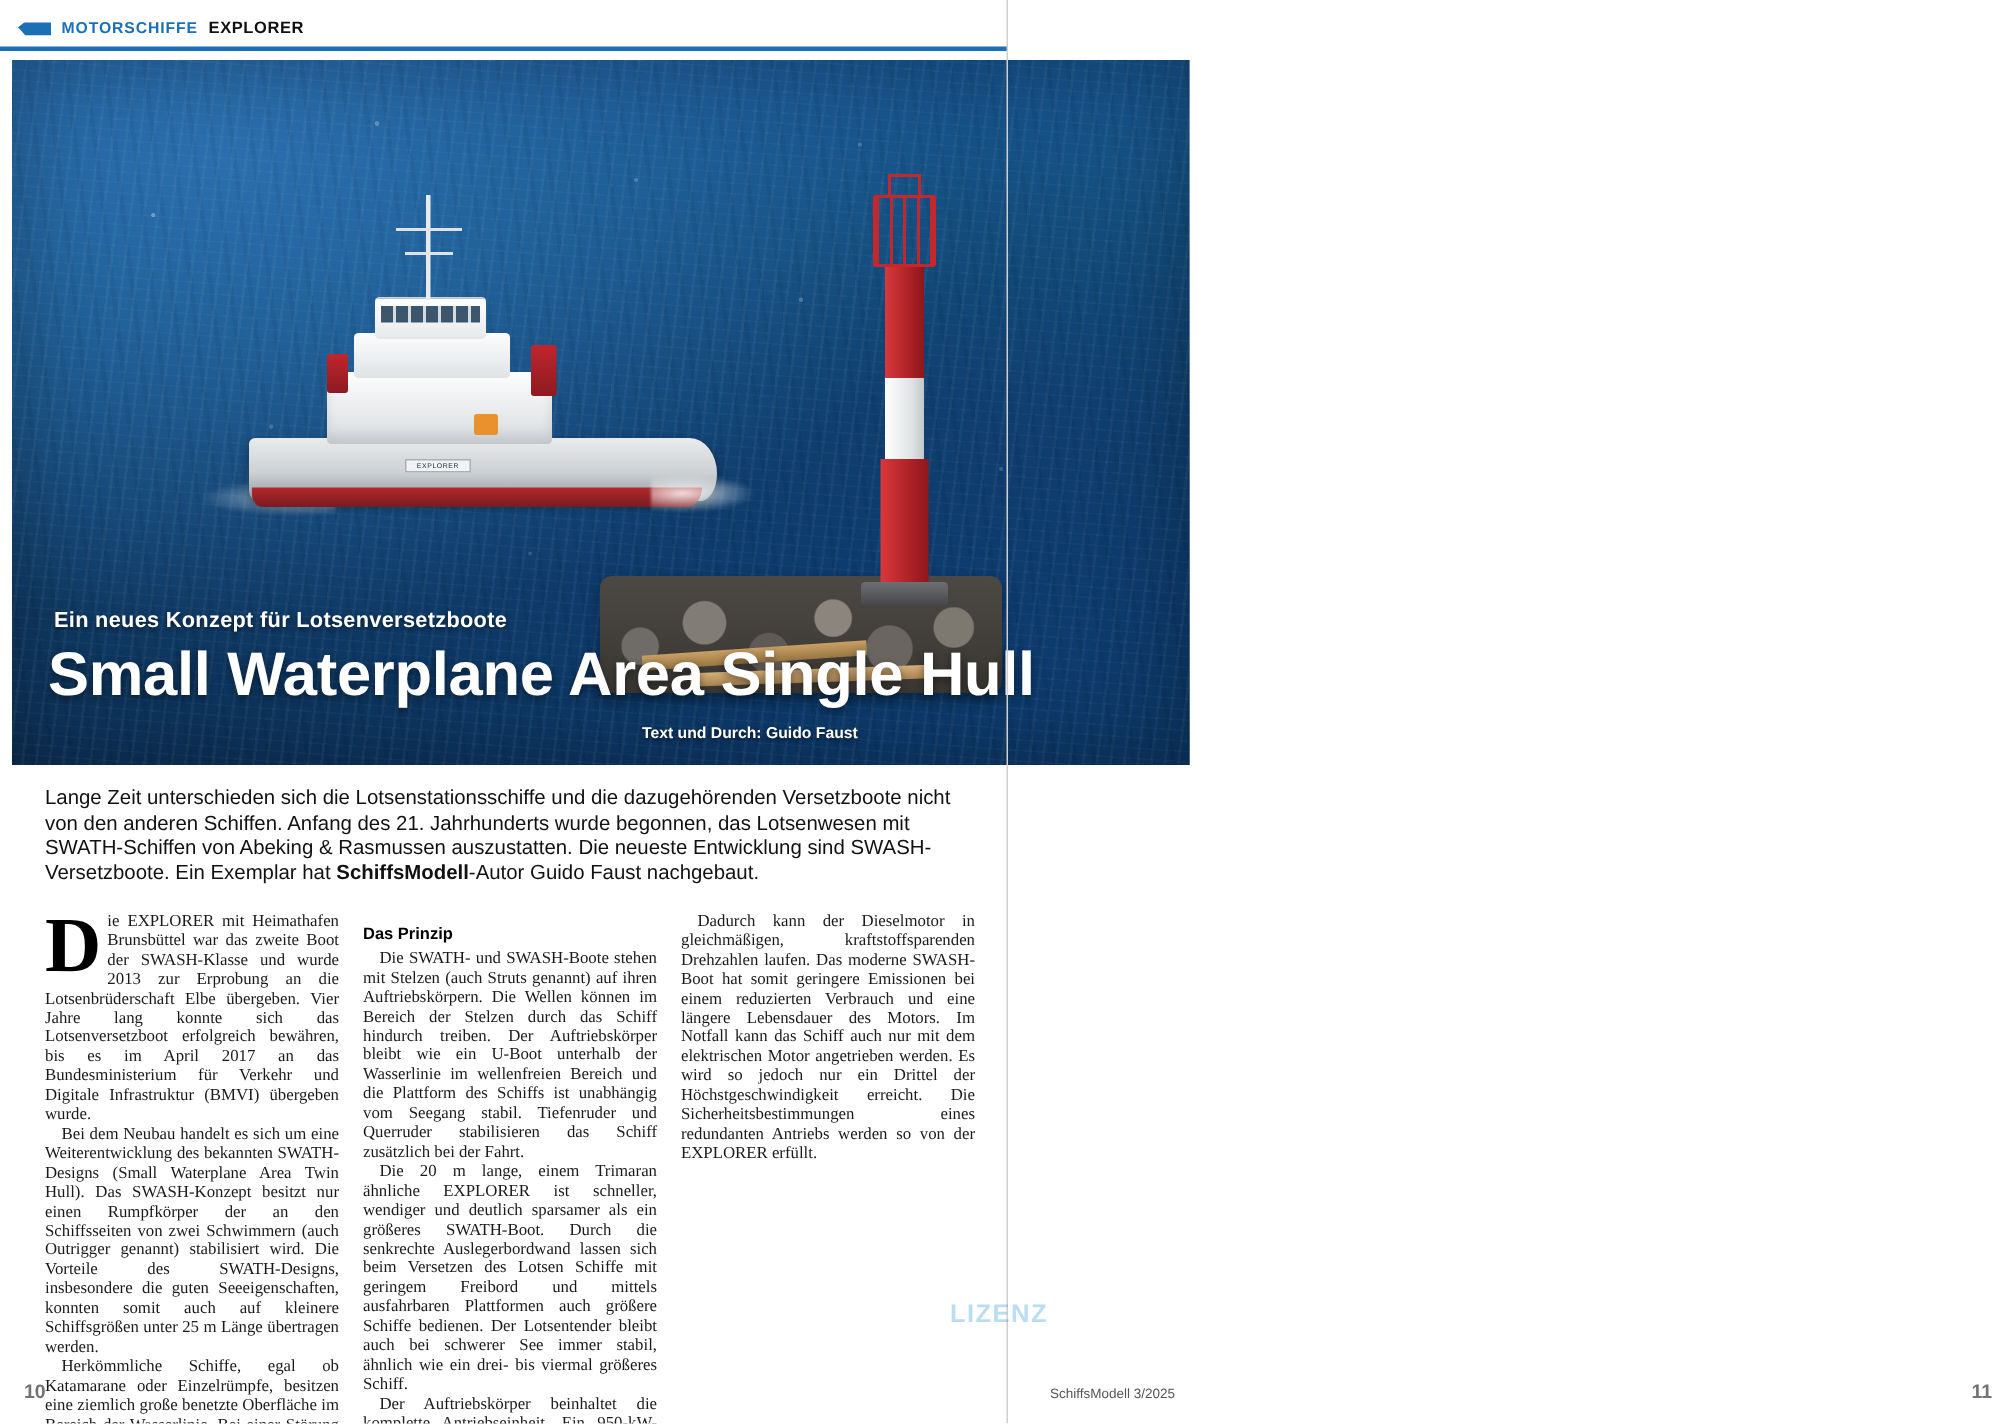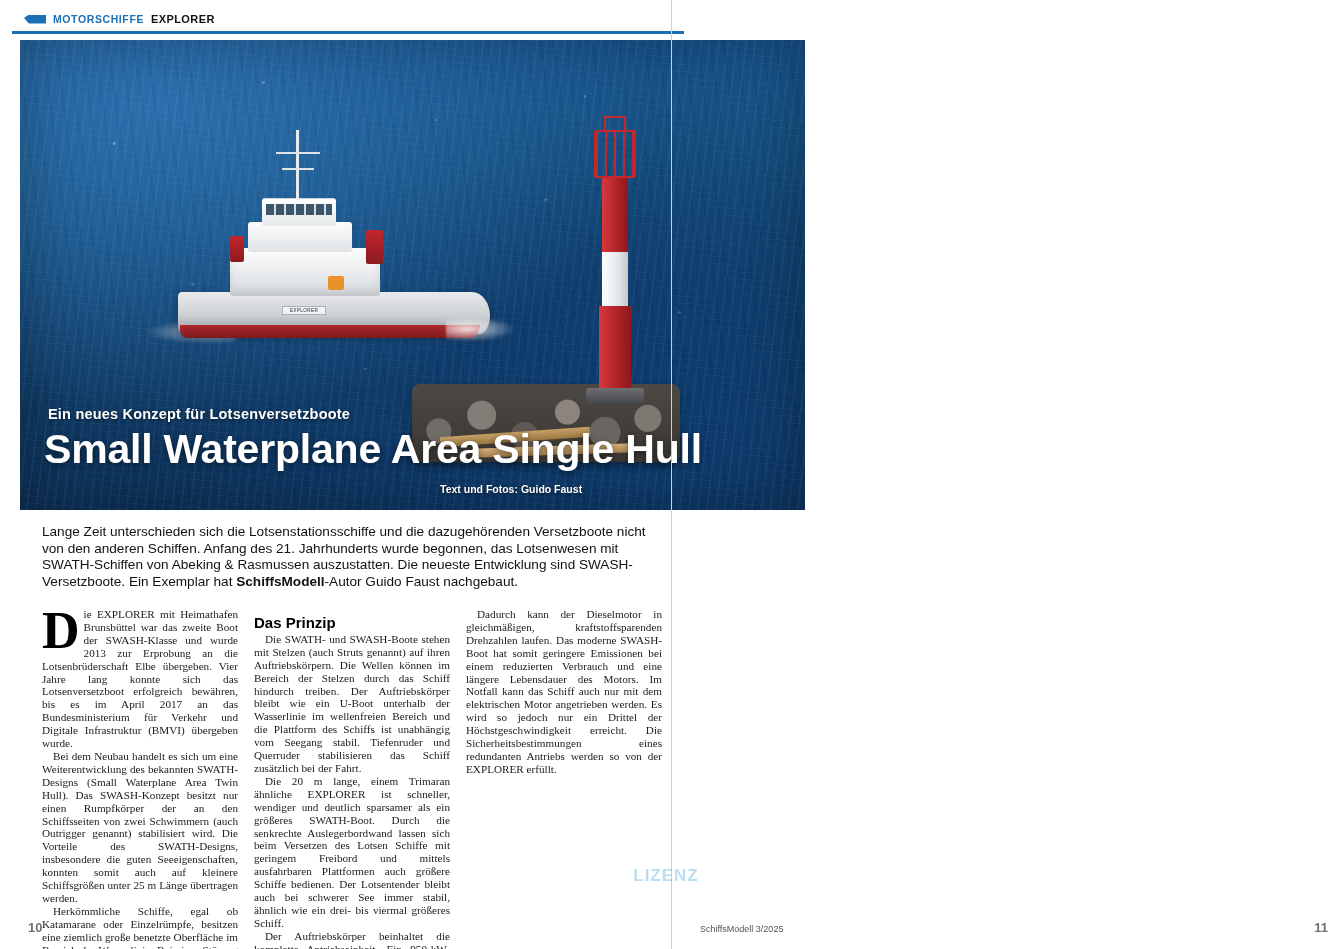--- a/index.html
+++ b/index.html
@@ -8,21 +8,21 @@
     width: 1344px; height: 949px;
     background: #ffffff;
     font-family: "Liberation Serif", serif;
     overflow: hidden;
     position: relative;
   }
 
   
   .spread { position: absolute; inset: 0; display: flex; }
   .page { position: relative; height: 949px; }
-  .page-left { width: 672px; margin-left: 12px; }
+  .page-left { width: 672px; }
   .page-right { width: 672px; }
   .gutter-line {
     position: absolute; left: 671px; top: 0; width: 1px; height: 949px;
     background: #cfcfcf;
   }
 
   
   .runhead {
     position: absolute; left: 12px; top: 10px; height: 18px;
     display: flex; align-items: center; gap: 7px;
@@ -236,21 +236,21 @@
   .col {
     position: absolute;
     font-size: 11.2px; line-height: 12.9px;
     color: #1a1a1a; text-align: justify;
     font-family: "Liberation Serif", serif;
   }
   .col p { margin: 0 0 0 0; text-indent: 11px; }
   .col p.noind { text-indent: 0; }
   .col h3 {
     font-family: "Liberation Sans", sans-serif;
-    font-size: 15px; font-weight: 700; margin: 9px 0 3px 0; color: #000;
+    font-size: 11px; font-weight: 700; margin: 9px 0 3px 0; color: #000;
   }
   .col-l1 { left: 30px;  top: 608px; width: 196px; }
   .col-l2 { left: 242px; top: 608px; width: 196px; }
   .col-l3 { left: 454px; top: 608px; width: 196px; }
 
   
   .dropcap::first-letter {
     font-family: "Liberation Serif", serif;
     float: left; font-size: 52px; line-height: 42px;
     font-weight: 700; padding: 2px 4px 0 0; color: #000;
@@ -333,21 +333,21 @@
         <div class="mast-cross2"></div>
         <div class="orange-mark"></div>
         <div class="label-box">EXPLORER</div>
         <div class="bow-wave"></div>
       </div>
 
       <div class="kicker">Ein neues Konzept für Lotsenversetzboote</div>
       <div class="hero-title">
         <span class="line2">Small Waterplane Area Single Hull</span>
       </div>
-      <div class="credit">Text und Fotos: Guido Faust</div>
+      <div class="credit">Text und Durch: Guido Faust</div>
     </div>
 
     <div class="lead"><span>Lange Zeit unterschieden sich die Lotsenstationsschiffe und die dazugehörenden Versetzboote nicht von den anderen Schiffen. Anfang des 21. Jahrhunderts wurde begonnen, das Lotsenwesen mit SWATH-Schiffen von Abeking &amp; Rasmussen auszustatten. Die neueste Entwicklung sind SWASH-Versetzboote. Ein Exemplar hat </span><b>SchiffsModell</b><span>-Autor Guido Faust nachgebaut.</span></div>
 
     <div class="col col-l1">
       <p class="dropcap noind">Die EXPLORER mit Heimathafen Brunsbüttel war das zweite Boot der SWASH-Klasse und wurde 2013 zur Erprobung an die Lotsenbrüderschaft Elbe übergeben. Vier Jahre lang konnte sich das Lotsenversetzboot erfolgreich bewähren, bis es im April 2017 an das Bundesministerium für Verkehr und Digitale Infrastruktur (BMVI) übergeben wurde.</p>
       <p>Bei dem Neubau handelt es sich um eine Weiterentwicklung des bekannten SWATH-Designs (Small Waterplane Area Twin Hull). Das SWASH-Konzept besitzt nur einen Rumpfkörper der an den Schiffsseiten von zwei Schwimmern (auch Outrigger genannt) stabilisiert wird. Die Vorteile des SWATH-Designs, insbesondere die guten Seeeigenschaften, konnten somit auch auf kleinere Schiffsgrößen unter 25 m Länge übertragen werden.</p>
       <p>Herkömmliche Schiffe, egal ob Katamarane oder Einzelrümpfe, besitzen eine ziemlich große benetzte Oberfläche im Bereich der Wasserlinie. Bei einer Störung der Wasserlinie zum Beispiel durch Wellen folgt der Schiffskörper der Veränderung und beginnt zu stampfen oder zu rollen.</p>
     </div>
 

